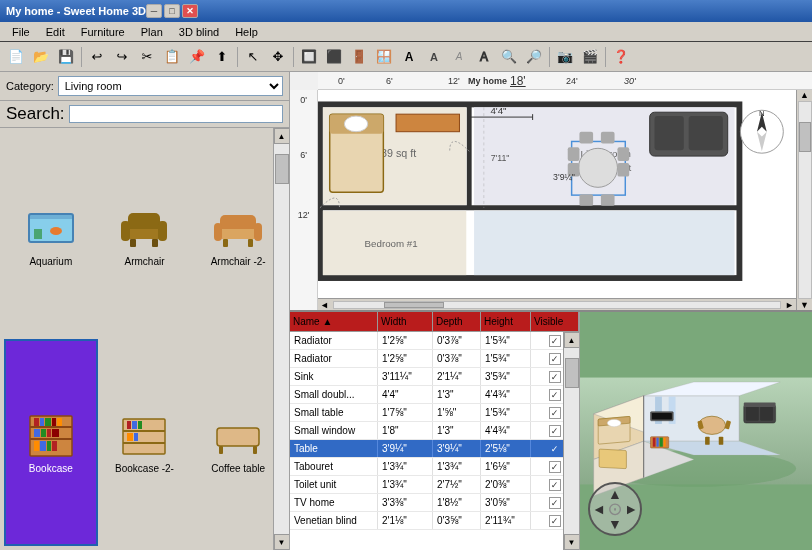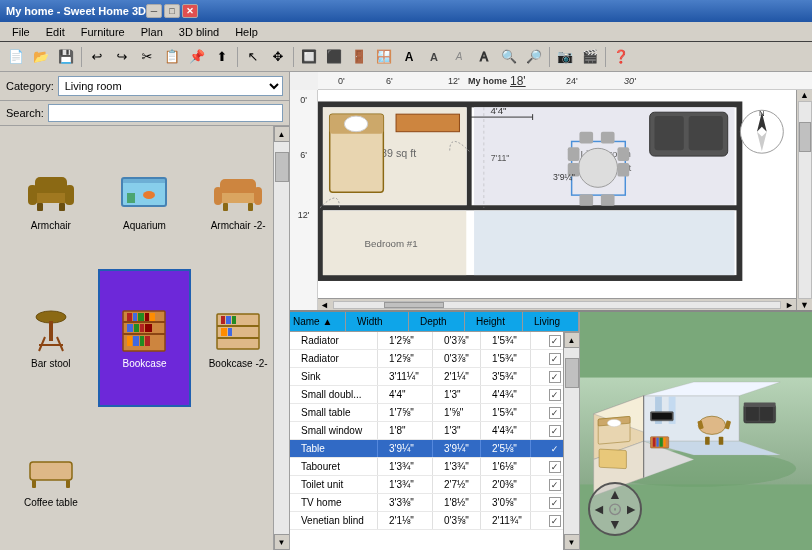--- a/index.html
+++ b/index.html
@@ -84,21 +84,21 @@
       background: white;
       font-size: 11px;
       padding: 1px 2px;
     }
 
     .search-row {
       display: flex; align-items: center;
       padding: 3px 6px; gap: 4px;
       border-bottom: 1px solid #a0a0a0;
     }
-    .search-label { font-size: 11px; }
+    .search-label { font-size: 17px; }
     .search-input {
       flex: 1; height: 18px;
       border: 1px solid #7f9db9;
       background: white;
       font-size: 11px;
       padding: 1px 3px;
     }
 
     
     .furniture-grid-container {
@@ -190,24 +190,23 @@
     .object-list-panel {
       width: 290px;
       background: white;
       border-right: 1px solid #a0a0a0;
       overflow: hidden;
       position: relative;
     }
     .list-header {
       display: grid;
       grid-template-columns: 1fr 55px 48px 50px 48px;
-      background: #0ea5e9;
+      background: #b91c1c;
       border-bottom: 1px solid #999;
       height: 20px;
-      gap: 8px;
     }
     .list-header-cell {
       font-size: 10px;
       padding: 3px 3px;
       border-right: 1px solid #999;
       cursor: pointer;
       white-space: nowrap;
       overflow: hidden;
       display: flex; align-items: center; gap: 2px;
     }
@@ -215,21 +214,21 @@
     .list-row {
       display: grid;
       grid-template-columns: 1fr 55px 48px 50px 48px;
       height: 18px;
       border-bottom: 1px solid #e8e8e8;
       cursor: pointer;
     }
     .list-row.selected { background: #316ac5; color: white; }
     .list-cell {
       font-size: 10px;
-      padding: 2px 11px;
+      padding: 2px 4px;
       border-right: 1px solid #e0e0e0;
       overflow: hidden; white-space: nowrap;
       display: flex; align-items: center;
     }
     .list-row.selected .list-cell { border-right-color: #5588dd; }
     .checkbox-cell { justify-content: center; }
     .cb { width: 12px; height: 12px; border: 1px solid #999; background: white; display: flex; align-items: center; justify-content: center; }
     .cb.checked::after { content: '✓'; font-size: 9px; color: #333; }
     .cb-blue { background: #316ac5; border-color: #316ac5; }
     .cb-blue::after { color: white !important; }
@@ -352,70 +351,58 @@
     <div class="search-row">
       <span class="search-label">Search:</span>
       <input class="search-input" type="text" style="">
     </div>
 
     <div class="furniture-grid-container">
       <div class="furniture-grid">
 
         <div class="furniture-item">
           <div class="furniture-icon">
+            <svg width="50" height="40" viewBox="0 0 50 40">
+              <rect x="3" y="5" width="44" height="28" rx="2" fill="#87ceeb" stroke="#4682b4" stroke-width="2"></rect>
+              <rect x="3" y="5" width="44" height="5" fill="#4682b4" opacity="0.4"></rect>
+              <rect x="8" y="20" width="8" height="10" fill="#228B22" opacity="0.6"></rect>
+              <ellipse cx="30" cy="22" rx="6" ry="4" fill="#ff6600" opacity="0.8"></ellipse>
+            </svg>
+          </div>
+          <span class="furniture-name">Aquarium</span>
+        </div>
+
+        <div class="furniture-item">
+          <div class="furniture-icon">
             <svg width="52" height="44" viewBox="0 0 52 44">
               <rect x="10" y="6" width="32" height="22" rx="5" fill="#8b6914"></rect>
               <rect x="10" y="22" width="32" height="10" rx="2" fill="#a07820"></rect>
               <rect x="3" y="14" width="9" height="20" rx="4" fill="#8b6914"></rect>
               <rect x="40" y="14" width="9" height="20" rx="4" fill="#8b6914"></rect>
               <rect x="12" y="32" width="6" height="8" rx="1" fill="#6b4f10"></rect>
               <rect x="34" y="32" width="6" height="8" rx="1" fill="#6b4f10"></rect>
             </svg>
           </div>
           <span class="furniture-name">Armchair</span>
-        </div>
-
-        <div class="furniture-item">
-          <div class="furniture-icon">
-            <svg width="50" height="40" viewBox="0 0 50 40">
-              <rect x="3" y="5" width="44" height="28" rx="2" fill="#87ceeb" stroke="#4682b4" stroke-width="2"></rect>
-              <rect x="3" y="5" width="44" height="5" fill="#4682b4" opacity="0.4"></rect>
-              <rect x="8" y="20" width="8" height="10" fill="#228B22" opacity="0.6"></rect>
-              <ellipse cx="30" cy="22" rx="6" ry="4" fill="#ff6600" opacity="0.8"></ellipse>
-            </svg>
-          </div>
-          <span class="furniture-name">Aquarium</span>
         </div>
 
         <div class="furniture-item">
           <div class="furniture-icon">
             <svg width="52" height="44" viewBox="0 0 52 44">
               <rect x="8" y="8" width="36" height="20" rx="5" fill="#cd853f"></rect>
               <rect x="8" y="22" width="36" height="10" rx="2" fill="#daa560"></rect>
               <rect x="2" y="16" width="8" height="18" rx="4" fill="#cd853f"></rect>
               <rect x="42" y="16" width="8" height="18" rx="4" fill="#cd853f"></rect>
               <rect x="11" y="32" width="5" height="8" rx="1" fill="#8b6914"></rect>
               <rect x="36" y="32" width="5" height="8" rx="1" fill="#8b6914"></rect>
             </svg>
           </div>
           <span class="furniture-name">Armchair -2-</span>
         </div>
 
-        <div class="furniture-item">
-          <div class="furniture-icon">
-            <svg width="40" height="44" viewBox="0 0 40 44">
-              <ellipse cx="20" cy="8" rx="15" ry="6" fill="#8b6914" stroke="#6b4f10" stroke-width="1"></ellipse>
-              <rect x="18" y="12" width="4" height="20" fill="#8b4513"></rect>
-              <line x1="14" y1="28" x2="8" y2="42" stroke="#8b4513" stroke-width="2"></line>
-              <line x1="26" y1="28" x2="32" y2="42" stroke="#8b4513" stroke-width="2"></line>
-              <line x1="8" y1="36" x2="32" y2="36" stroke="#8b4513" stroke-width="2"></line>
-            </svg>
-          </div>
-          <span class="furniture-name">Bar stool</span>
-        </div>
 
         <div class="furniture-item selected">
           <div class="furniture-icon">
             <svg width="50" height="44" viewBox="0 0 50 44">
               <rect x="4" y="2" width="42" height="40" rx="1" fill="#cd853f" stroke="#8b4513" stroke-width="1.5"></rect>
               <rect x="4" y="12" width="42" height="2" fill="#8b4513"></rect>
               <rect x="4" y="24" width="42" height="2" fill="#8b4513"></rect>
               <rect x="8" y="4" width="5" height="8" fill="#b22222"></rect>
               <rect x="14" y="4" width="4" height="8" fill="#4169e1"></rect>
               <rect x="19" y="4" width="6" height="8" fill="#228b22"></rect>
@@ -576,21 +563,21 @@
     </div>
 
     <div class="bottom-area">
 
       <div class="object-list-panel">
         <div class="list-header">
           <div class="list-header-cell">Name ▲</div>
           <div class="list-header-cell">Width</div>
           <div class="list-header-cell">Depth</div>
           <div class="list-header-cell">Height</div>
-          <div class="list-header-cell">Living</div>
+          <div class="list-header-cell">Visible</div>
         </div>
         <div class="list-body">
 
           <div class="list-row">
             <div class="list-cell">Radiator</div>
             <div class="list-cell">1'2⅝"</div>
             <div class="list-cell">0'3⅞"</div>
             <div class="list-cell">1'5¾"</div>
             <div class="list-cell checkbox-cell">
                 <div class="cb checked"></div>

